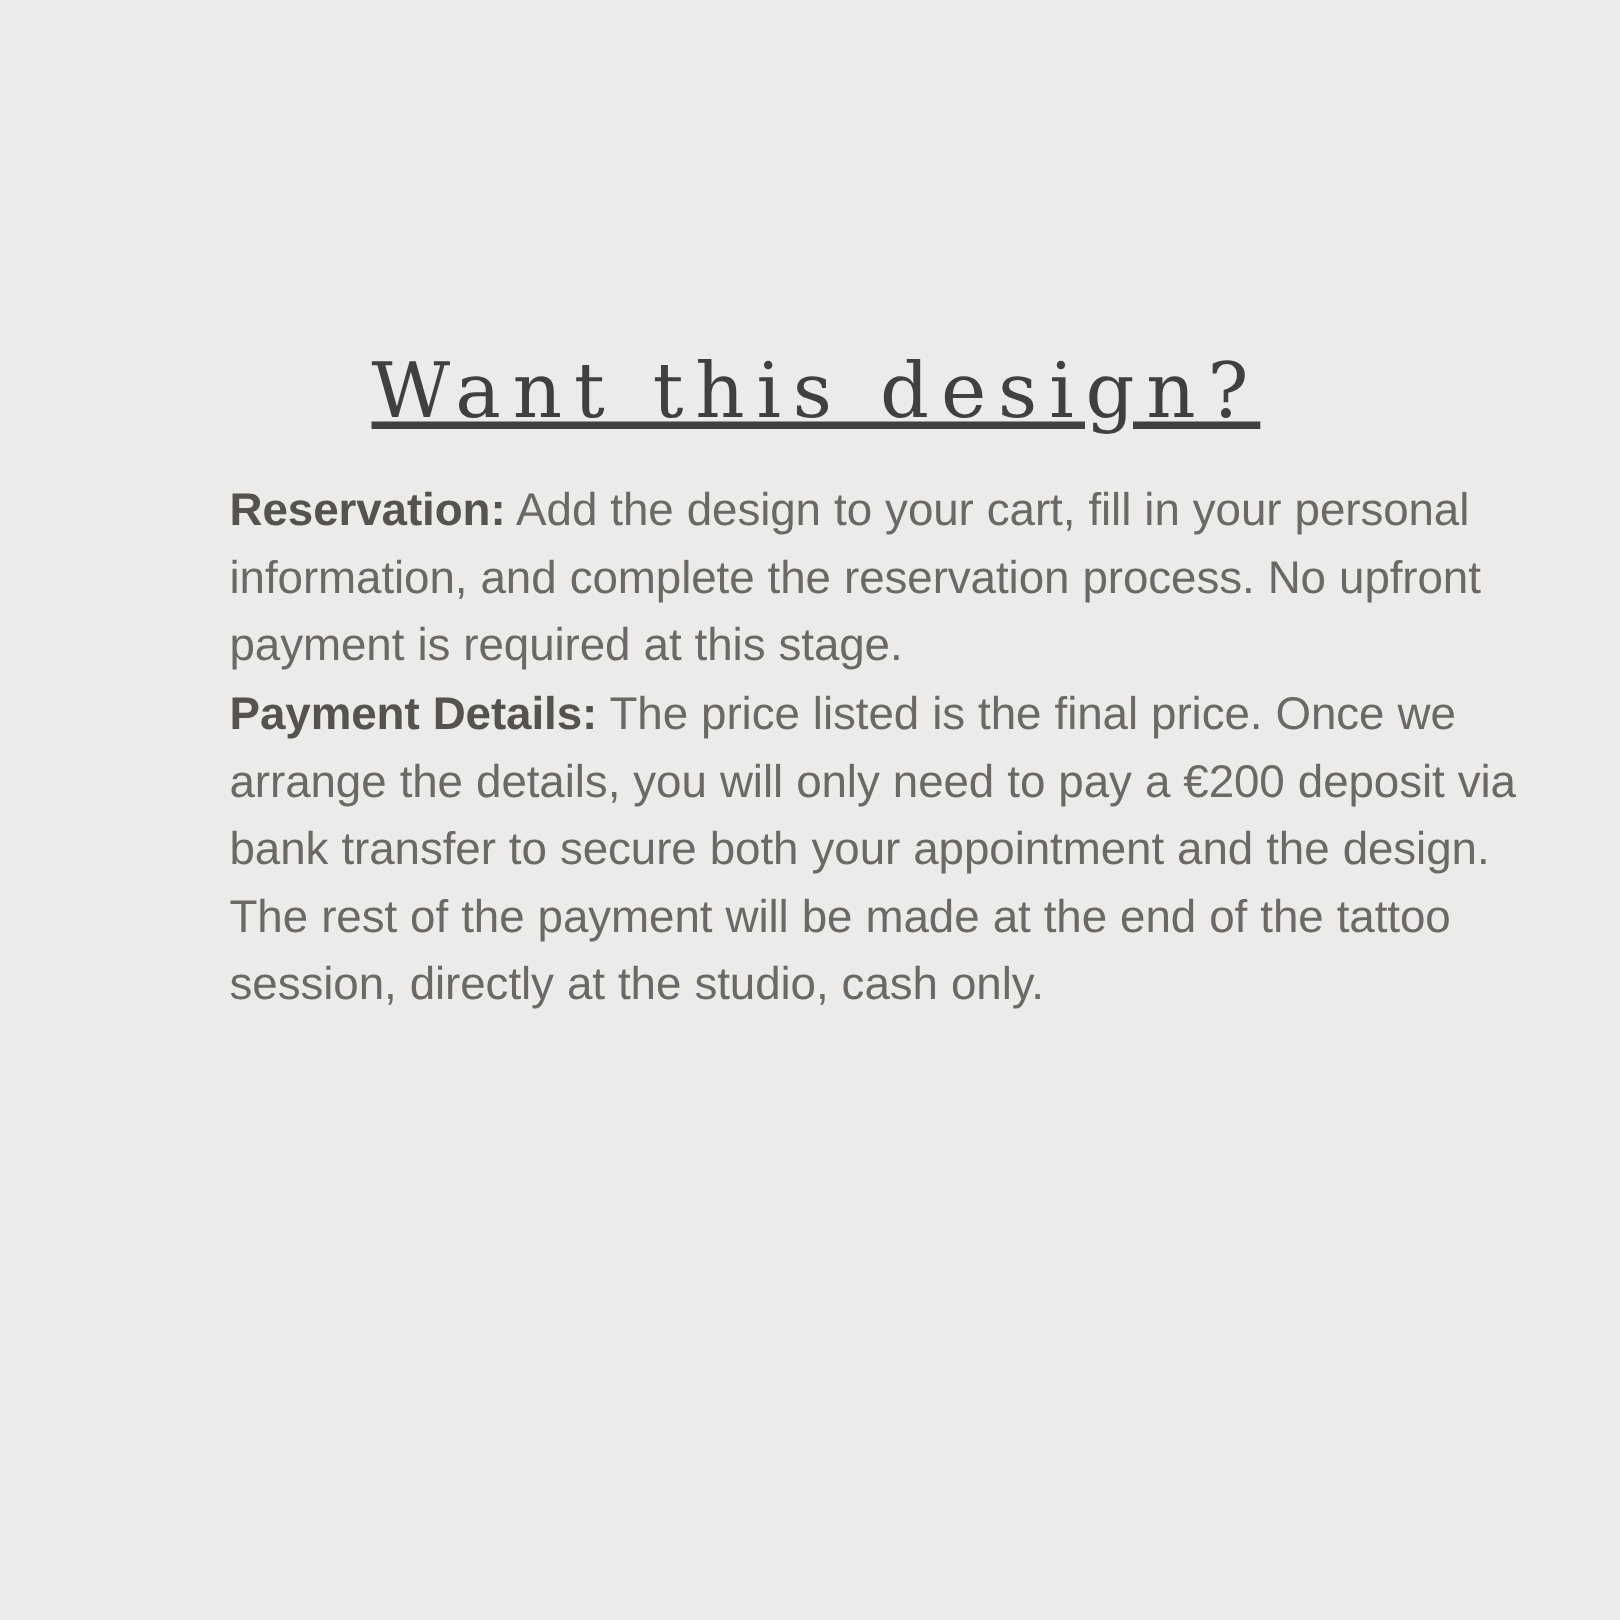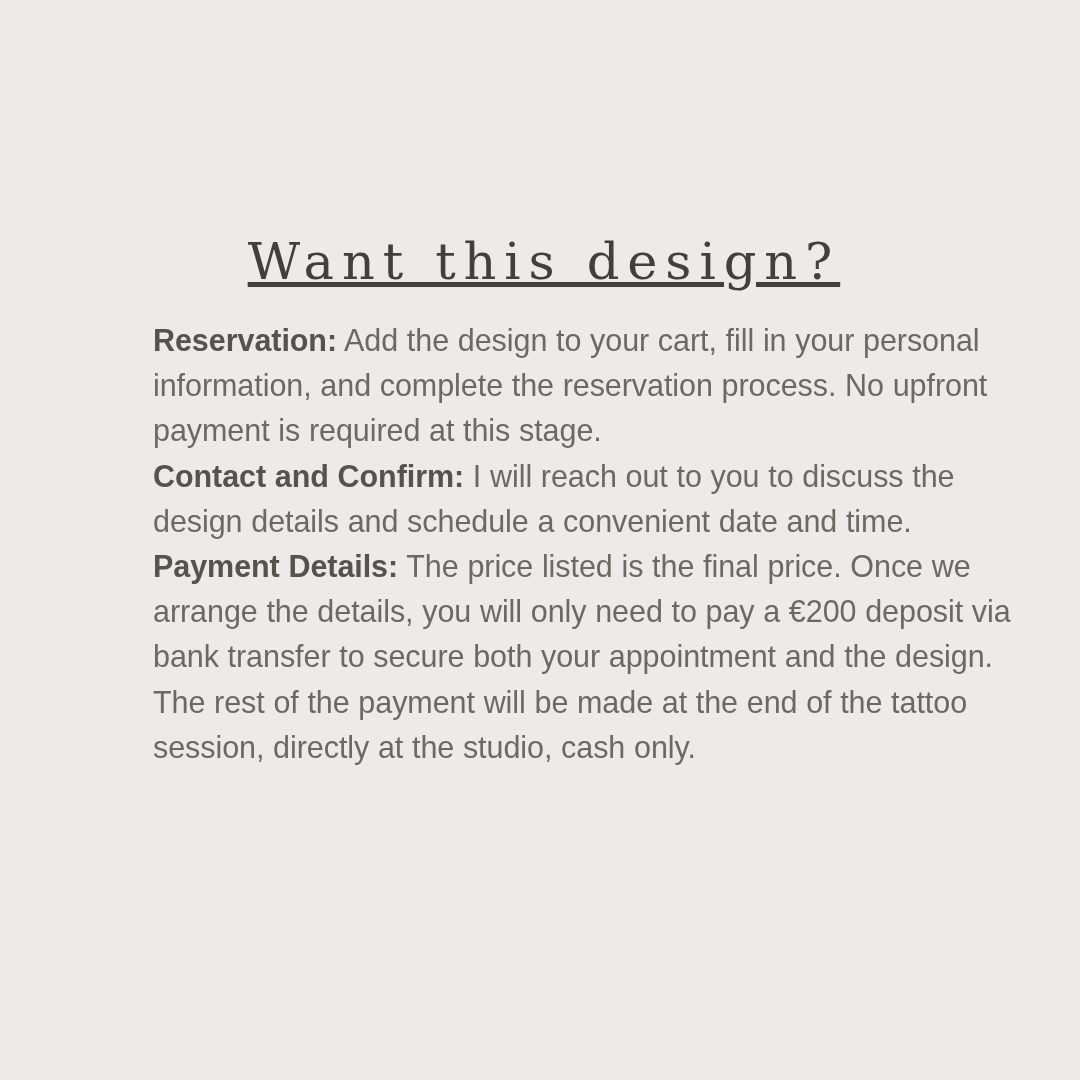--- a/index.html
+++ b/index.html
@@ -74,19 +74,18 @@
 <body style="background: rgb(236, 235, 234);">
 
 <div id="card" style="background: rgb(236, 235, 234);">
 
   <h1 id="heading" style="color: #404040; text-decoration: underline;">Want this design?</h1>
 
   <div id="body-copy">
 
     <p><span class="lead">Reservation:</span><span class="para-text"> Add the design to your cart, fill in your personal information, and complete the reservation process. No upfront payment is required at this stage.</span></p>
 
-    <p><span class="lead">Contact and Confirm:</span><span class="para-text"> I will reach out to you to discuss the design details and schedule a convenient date and time.</span></p>
 
     <p><span class="lead">Payment Details:</span><span class="para-text"> The price listed is the final price. Once we arrange the details, you will only need to pay a €200 deposit via bank transfer to secure both your appointment and the design. The rest of the payment will be made at the end of the tattoo session, directly at the studio, cash only.</span></p>
 
   </div>
 
 </div>
 
 </body></html>

